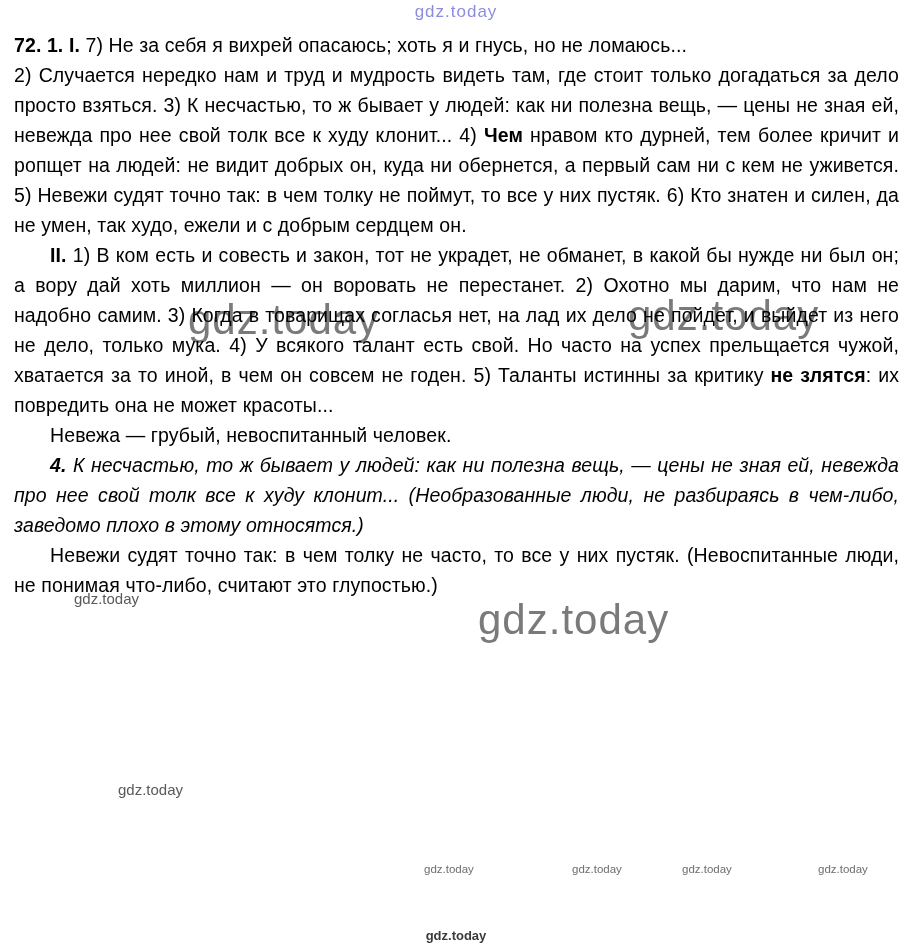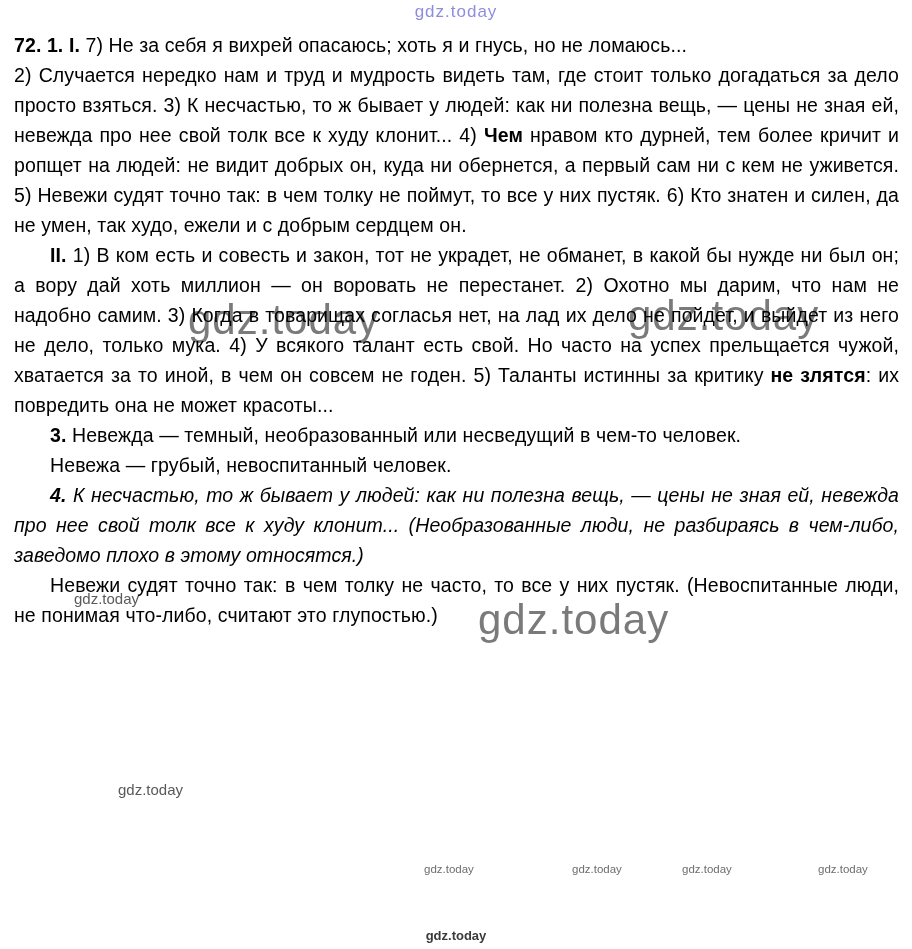--- a/index.html
+++ b/index.html
@@ -102,19 +102,18 @@
   <div class="watermark wm-tiny wm-tiny-2">gdz.today</div>
   <div class="watermark wm-tiny wm-tiny-3">gdz.today</div>
   <div class="watermark wm-tiny wm-tiny-4">gdz.today</div>
 
   <div class="watermark wm-bottom">gdz.today</div>
 
   <div id="text-flow">
       <p class="mb-line"><b>72. 1. I. </b><span>7) Не за себя я вихрей опасаюсь; хоть я и гнусь, но не ломаюсь...</span></p>
       <p class="just"><span>2) Случается нередко нам и труд и мудрость видеть там, где стоит только догадаться за дело просто взяться. 3) К несчастью, то ж бывает у людей: как ни полезна вещь, — цены не зная ей, невежда про нее свой толк все к худу клонит... 4) </span><b>Чем</b><span> нравом кто дурней, тем более кричит и ропщет на людей: не видит добрых он, куда ни обернется, а первый сам ни с кем не уживется. 5) Невежи судят точно так: в чем толку не поймут, то все у них пустяк. 6) Кто знатен и силен, да не умен, так худо, ежели и с добрым сердцем он.</span></p>
       <p class="just ind mt8"><b>II. </b><span>1) В ком есть и совесть и закон, тот не украдет, не обманет, в какой бы нужде ни был он; а вору дай хоть миллион — он воровать не перестанет. 2) Охотно мы дарим, что нам не надобно самим. 3) Когда в товарищах согласья нет, на лад их дело не пойдет, и выйдет из него не дело, только мука. 4) У всякого талант есть свой. Но часто на успех прельщается чужой, хватается за то иной, в чем он совсем не годен. 5) Таланты истинны за критику </span><b>не злятся</b><span>: их повредить она не может красоты...</span></p>
-      <p class="ind mt6"><b>3. </b><span>Невежда — темный, необразованный или несведущий в чем-то человек.</span></p>
       <p class="ind mt6"><span>Невежа — грубый, невоспитанный человек.</span></p>
       <p class="just ind mt16"><b>4. </b><span>К несчастью, то ж бывает у людей: как ни полезна вещь, — цены не зная ей, невежда про нее свой толк все к худу клонит... (Необразованные люди, не разбираясь в чем-либо, заведомо плохо в этому относятся.)</span></p>
       <p class="just ind mt26"><span>Невежи судят точно так: в чем толку не часто, то все у них пустяк. (Невоспитанные люди, не понимая что-либо, считают это глупостью.)</span></p>
     </div>
 
 </div>
 
 </body></html>

